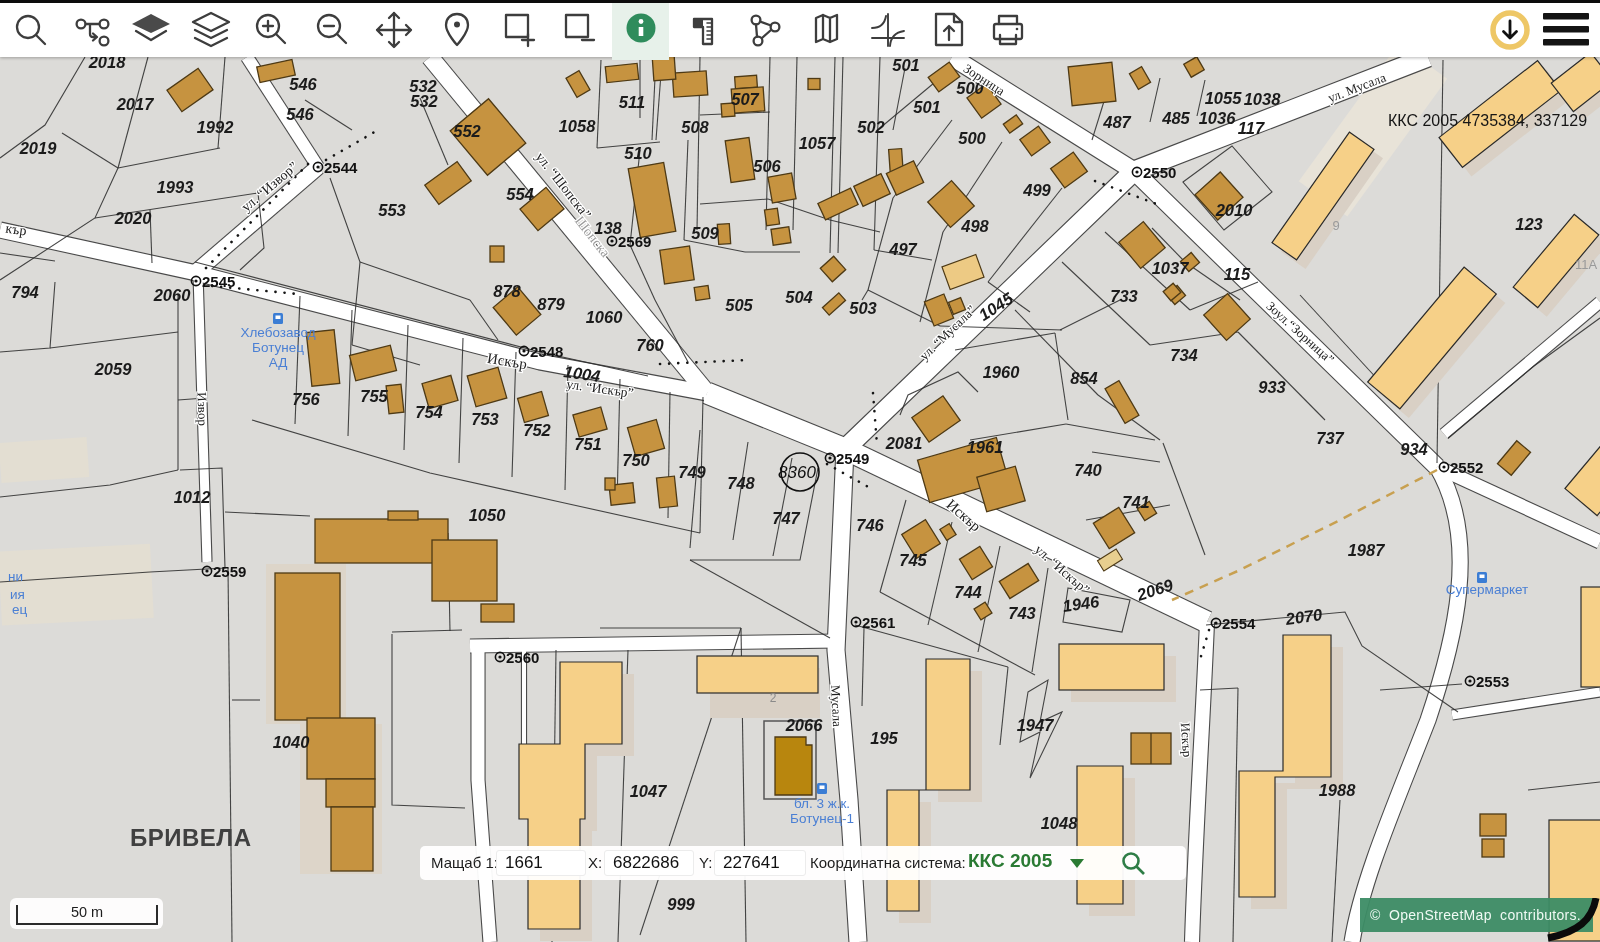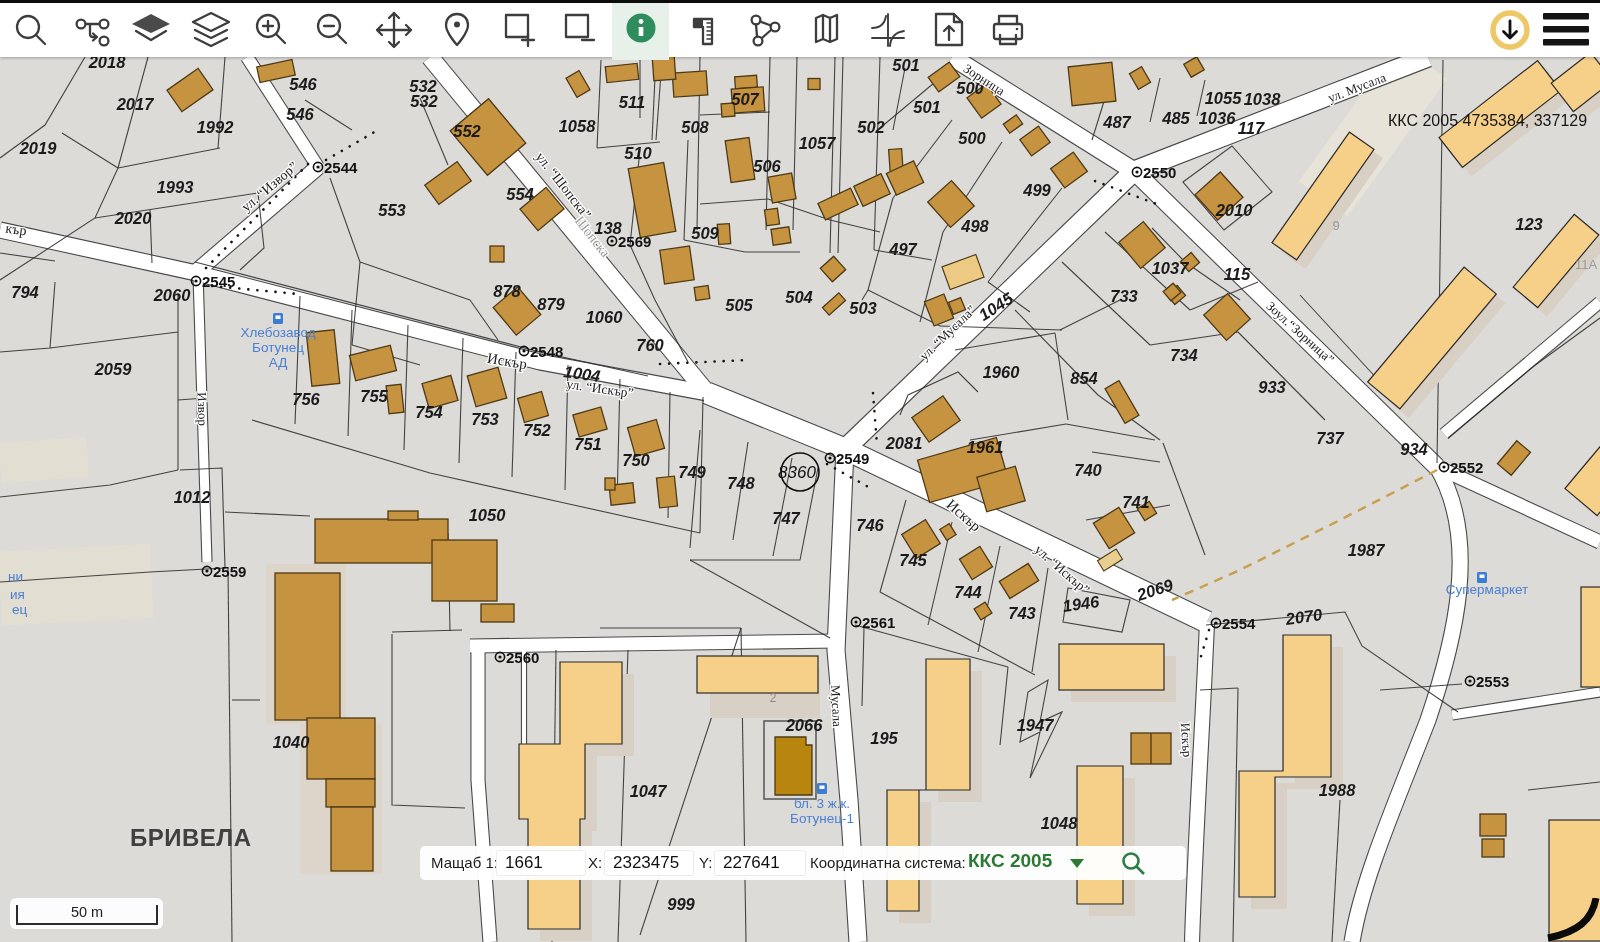--- a/index.html
+++ b/index.html
@@ -542,34 +542,35 @@
 <circle cx="641" cy="28" r="14.5" fill="#2f8c5c"></circle>
 <circle cx="641" cy="21.5" r="2.4" fill="#fff"></circle>
 <path d="M641,27 L641,36" stroke="#fff" stroke-width="4.6" stroke-linecap="butt"></path>
 </svg>
 <div class="kkctop">ККС 2005 4735384, 337129</div>
 <div class="brand">БРИВЕЛА</div>
 <div class="coordbar">
   <div class="lbl" style="left:11px">Мащаб 1:</div>
   <div class="box" style="left:76px;width:80px">1661</div>
   <div class="lbl" style="left:168px">X:</div>
-  <div class="box" style="left:184px;width:80px">2323475</div>
+  <div class="box" style="left:184px;width:80px">6822686</div>
   <div class="lbl" style="left:279px">Y:</div>
   <div class="box" style="left:294px;width:82px">227641</div>
   <div class="lbl" style="left:390px">Координатна система:</div>
   <div class="kkc" style="left:548px">ККС 2005</div>
   <svg width="14" height="10" style="position:absolute;left:650px;top:13px">
         <path d="M0,0 L14,0 L7,9 Z" fill="#2a7a33"></path>
       </svg>
   <svg width="26" height="26" style="position:absolute;left:700px;top:4px" fill="none" stroke="#2e7d46" stroke-width="2.6">
         <circle cx="11" cy="11" r="7.5"></circle>
         <path d="M16.5,16.5 L24,24"></path>
       </svg>
 </div>
 <div class="scalebox"></div>
 <svg width="170" height="40" viewBox="0 0 170 40" style="position:absolute;left:10px;top:898px">
 <path d="M7,7 L7,26 L147,26 L147,7" fill="none" stroke="#2b2b2b" stroke-width="2"></path>
 <text x="77" y="19" font-size="14.5" fill="#1c1c1c" text-anchor="middle">50 m</text>
 </svg>
+<div class="attrib"><span>©&nbsp; OpenStreetMap&nbsp; contributors.</span></div>
 <svg width="70" height="44" viewBox="0 0 70 44" style="position:absolute;left:1530px;top:898px">
 <path d="M66,0 C62,22 48,34 18,40" fill="none" stroke="#0b0b0b" stroke-width="7"></path>
 </svg>
 </div>
 
 </body></html>

